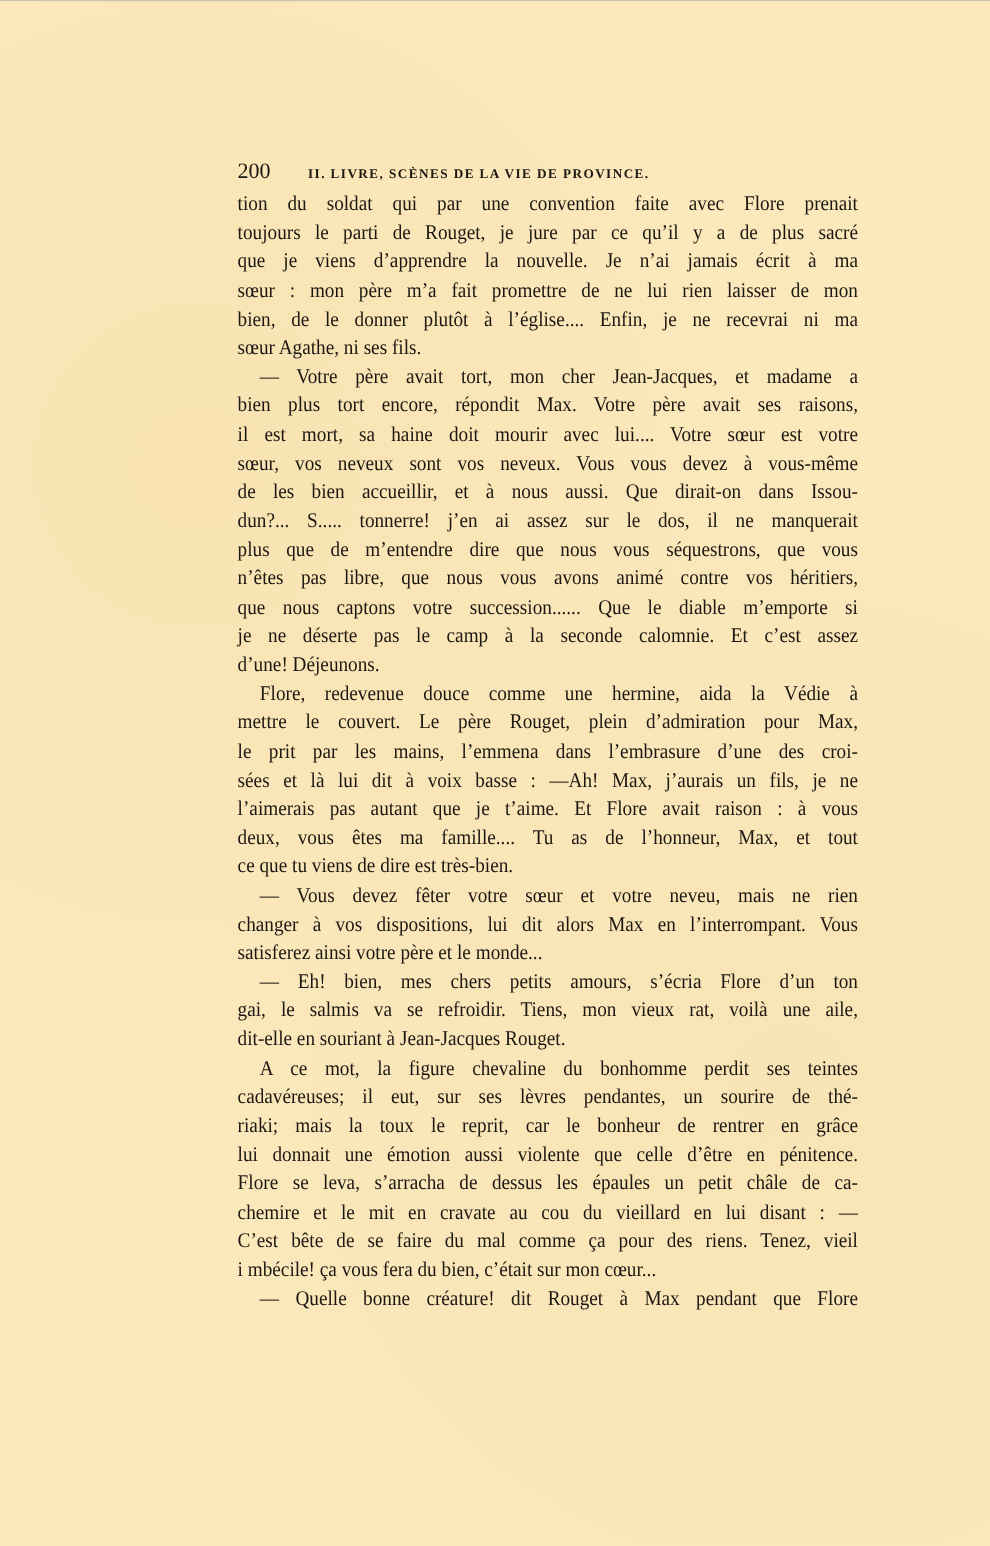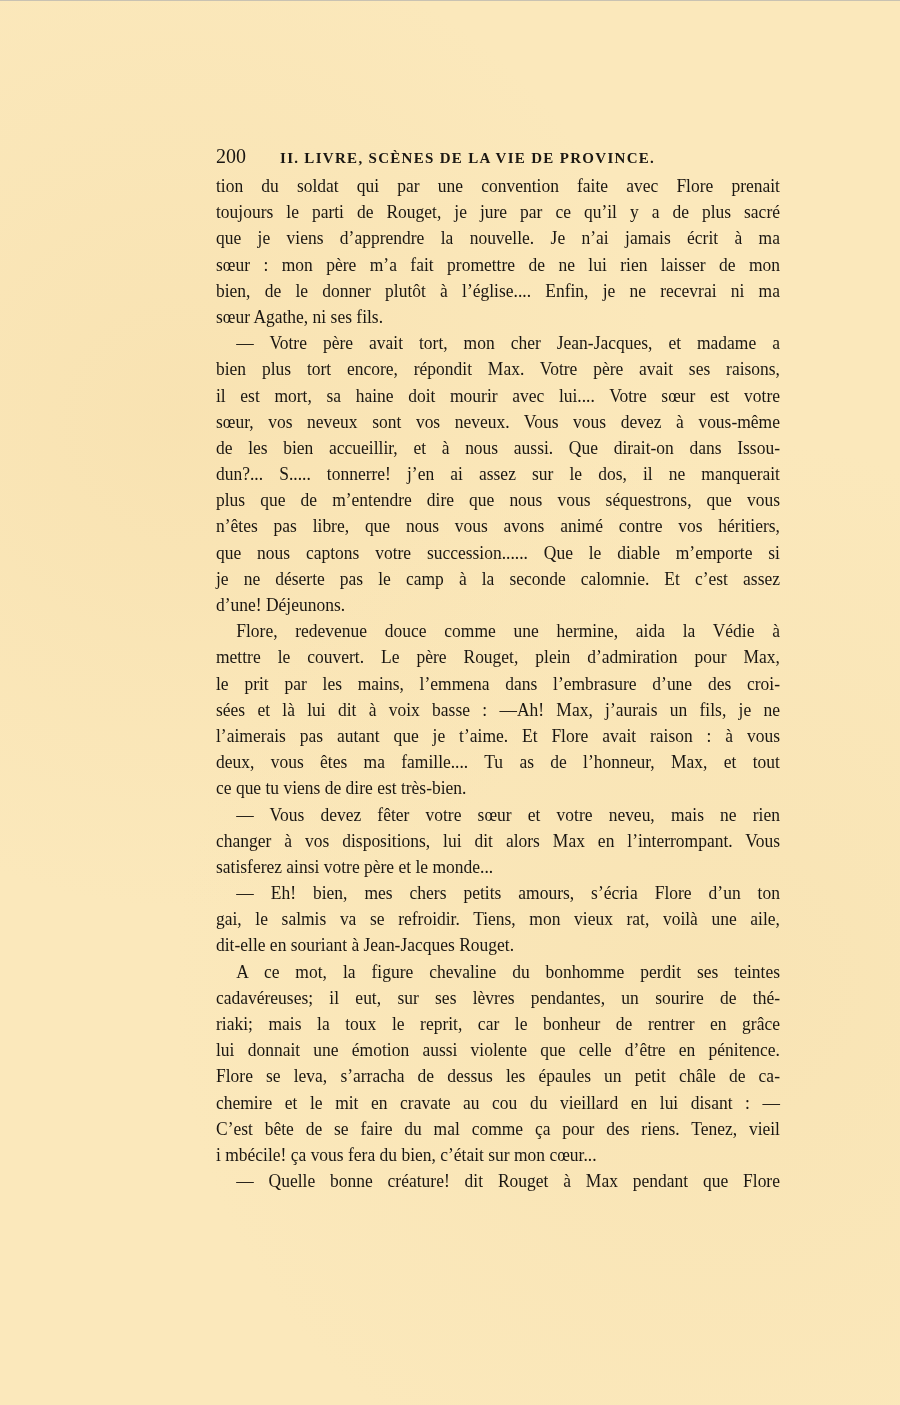--- a/index.html
+++ b/index.html
@@ -25,21 +25,21 @@
     white-space: nowrap;
   }
   .page-number {
     font-size: 20px;
     display: inline-block;
     vertical-align: baseline;
   }
   .running-title {
     display: inline-block;
     margin-left: 30px;
-    font-size: 15px;
+    font-size: 12px;
     font-weight: bold;
     letter-spacing: 1.3px;
     font-variant: small-caps;
     text-transform: uppercase;
     vertical-align: baseline;
   }
   .body-text {
     position: absolute; left: 216px; top: 172px; width: 564px;
     font-family: "Liberation Serif", "DejaVu Serif", serif;
     font-size: 19px;

